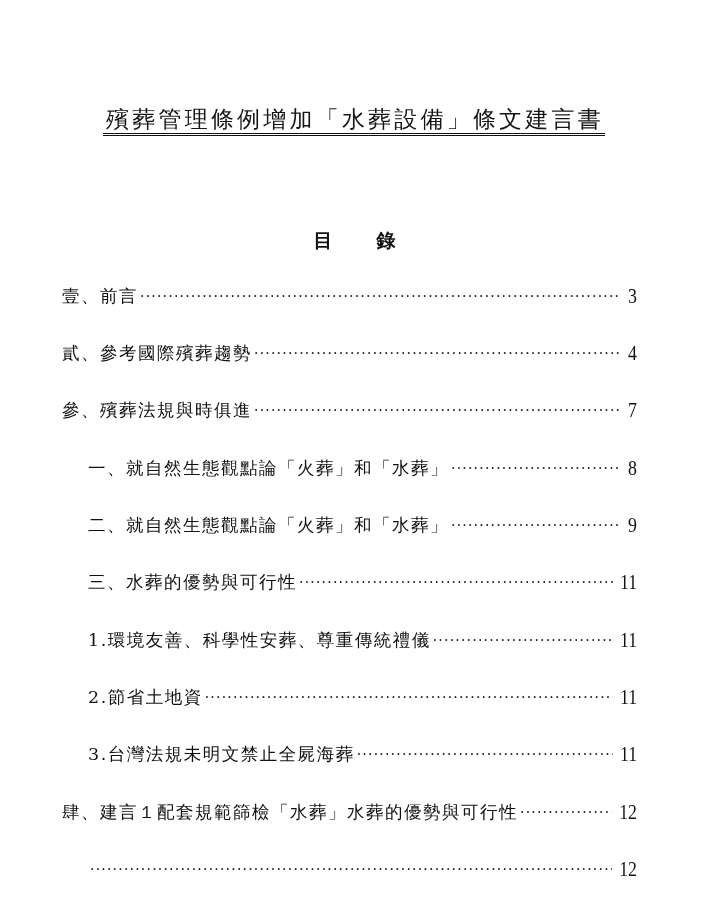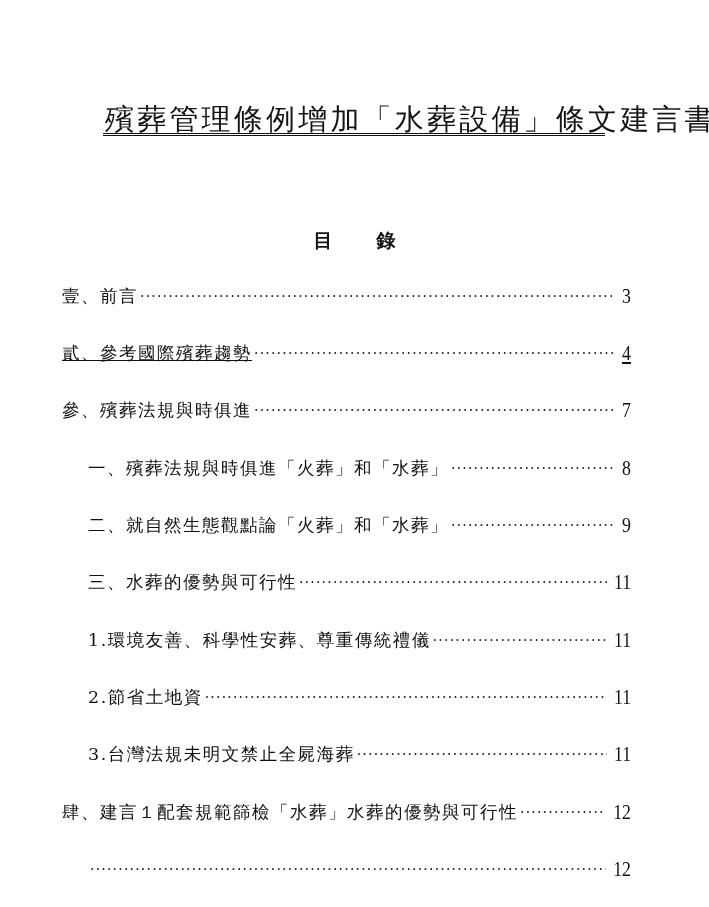--- a/index.html
+++ b/index.html
@@ -14,21 +14,21 @@
       overflow: hidden;
       font-family: "DejaVu Serif", "Liberation Serif", serif;
       color: #111111;
     }
     .doc-title {
       position: absolute;
       left: 105px;
       top: 106px;
       width: 500px;
       text-align: center;
-      font-size: 29px;
+      font-size: 23px;
       letter-spacing: 3.2px;
       line-height: 26px;
       white-space: nowrap;
       color: #151515;
     }
     .doc-title-underline {
       position: absolute;
       left: 103px;
       top: 133px;
       width: 502px;
@@ -54,21 +54,21 @@
       width: 44px;
     }
     .toc-entry {
       position: absolute;
       display: flex;
       align-items: center;
       font-size: 17.5px;
       white-space: nowrap;
       height: 24px;
       line-height: 24px;
-      right: 78px;
+      right: 72px;
     }
     .toc-entry .label {
       flex: 0 0 auto;
       letter-spacing: 1.5px;
     }
     .toc-entry .leader {
       flex: 1 1 auto;
       overflow: hidden;
       margin: 0 4px 0 2px;
       height: 24px;
@@ -106,34 +106,34 @@
   <div class="toc-heading">
     <span>目</span><span class="gap"></span><span>錄</span>
   </div>
 
   <div class="toc-entry lvl1" style="top:284px;">
     <span class="label">壹、前言</span>
     <span class="leader"></span>
     <span class="page">3</span>
   </div>
 
-  <div class="toc-entry lvl1" style="top:341px;text-decoration:underline;">
+  <div class="toc-entry lvl1" style="top:341px;">
     <span class="label">貳、參考國際殯葬趨勢</span>
     <span class="leader"></span>
     <span class="page">4</span>
   </div>
 
   <div class="toc-entry lvl1" style="top:398px;">
     <span class="label">參、殯葬法規與時俱進</span>
     <span class="leader"></span>
     <span class="page">7</span>
   </div>
 
   <div class="toc-entry lvl2" style="top:456px;">
-    <span class="label">一、殯葬法規與時俱進「火葬」和「水葬」</span>
+    <span class="label">一、就自然生態觀點論「火葬」和「水葬」</span>
     <span class="leader"></span>
     <span class="page">8</span>
   </div>
 
   <div class="toc-entry lvl2" style="top:513px;">
     <span class="label">二、就自然生態觀點論「火葬」和「水葬」</span>
     <span class="leader"></span>
     <span class="page">9</span>
   </div>
 

